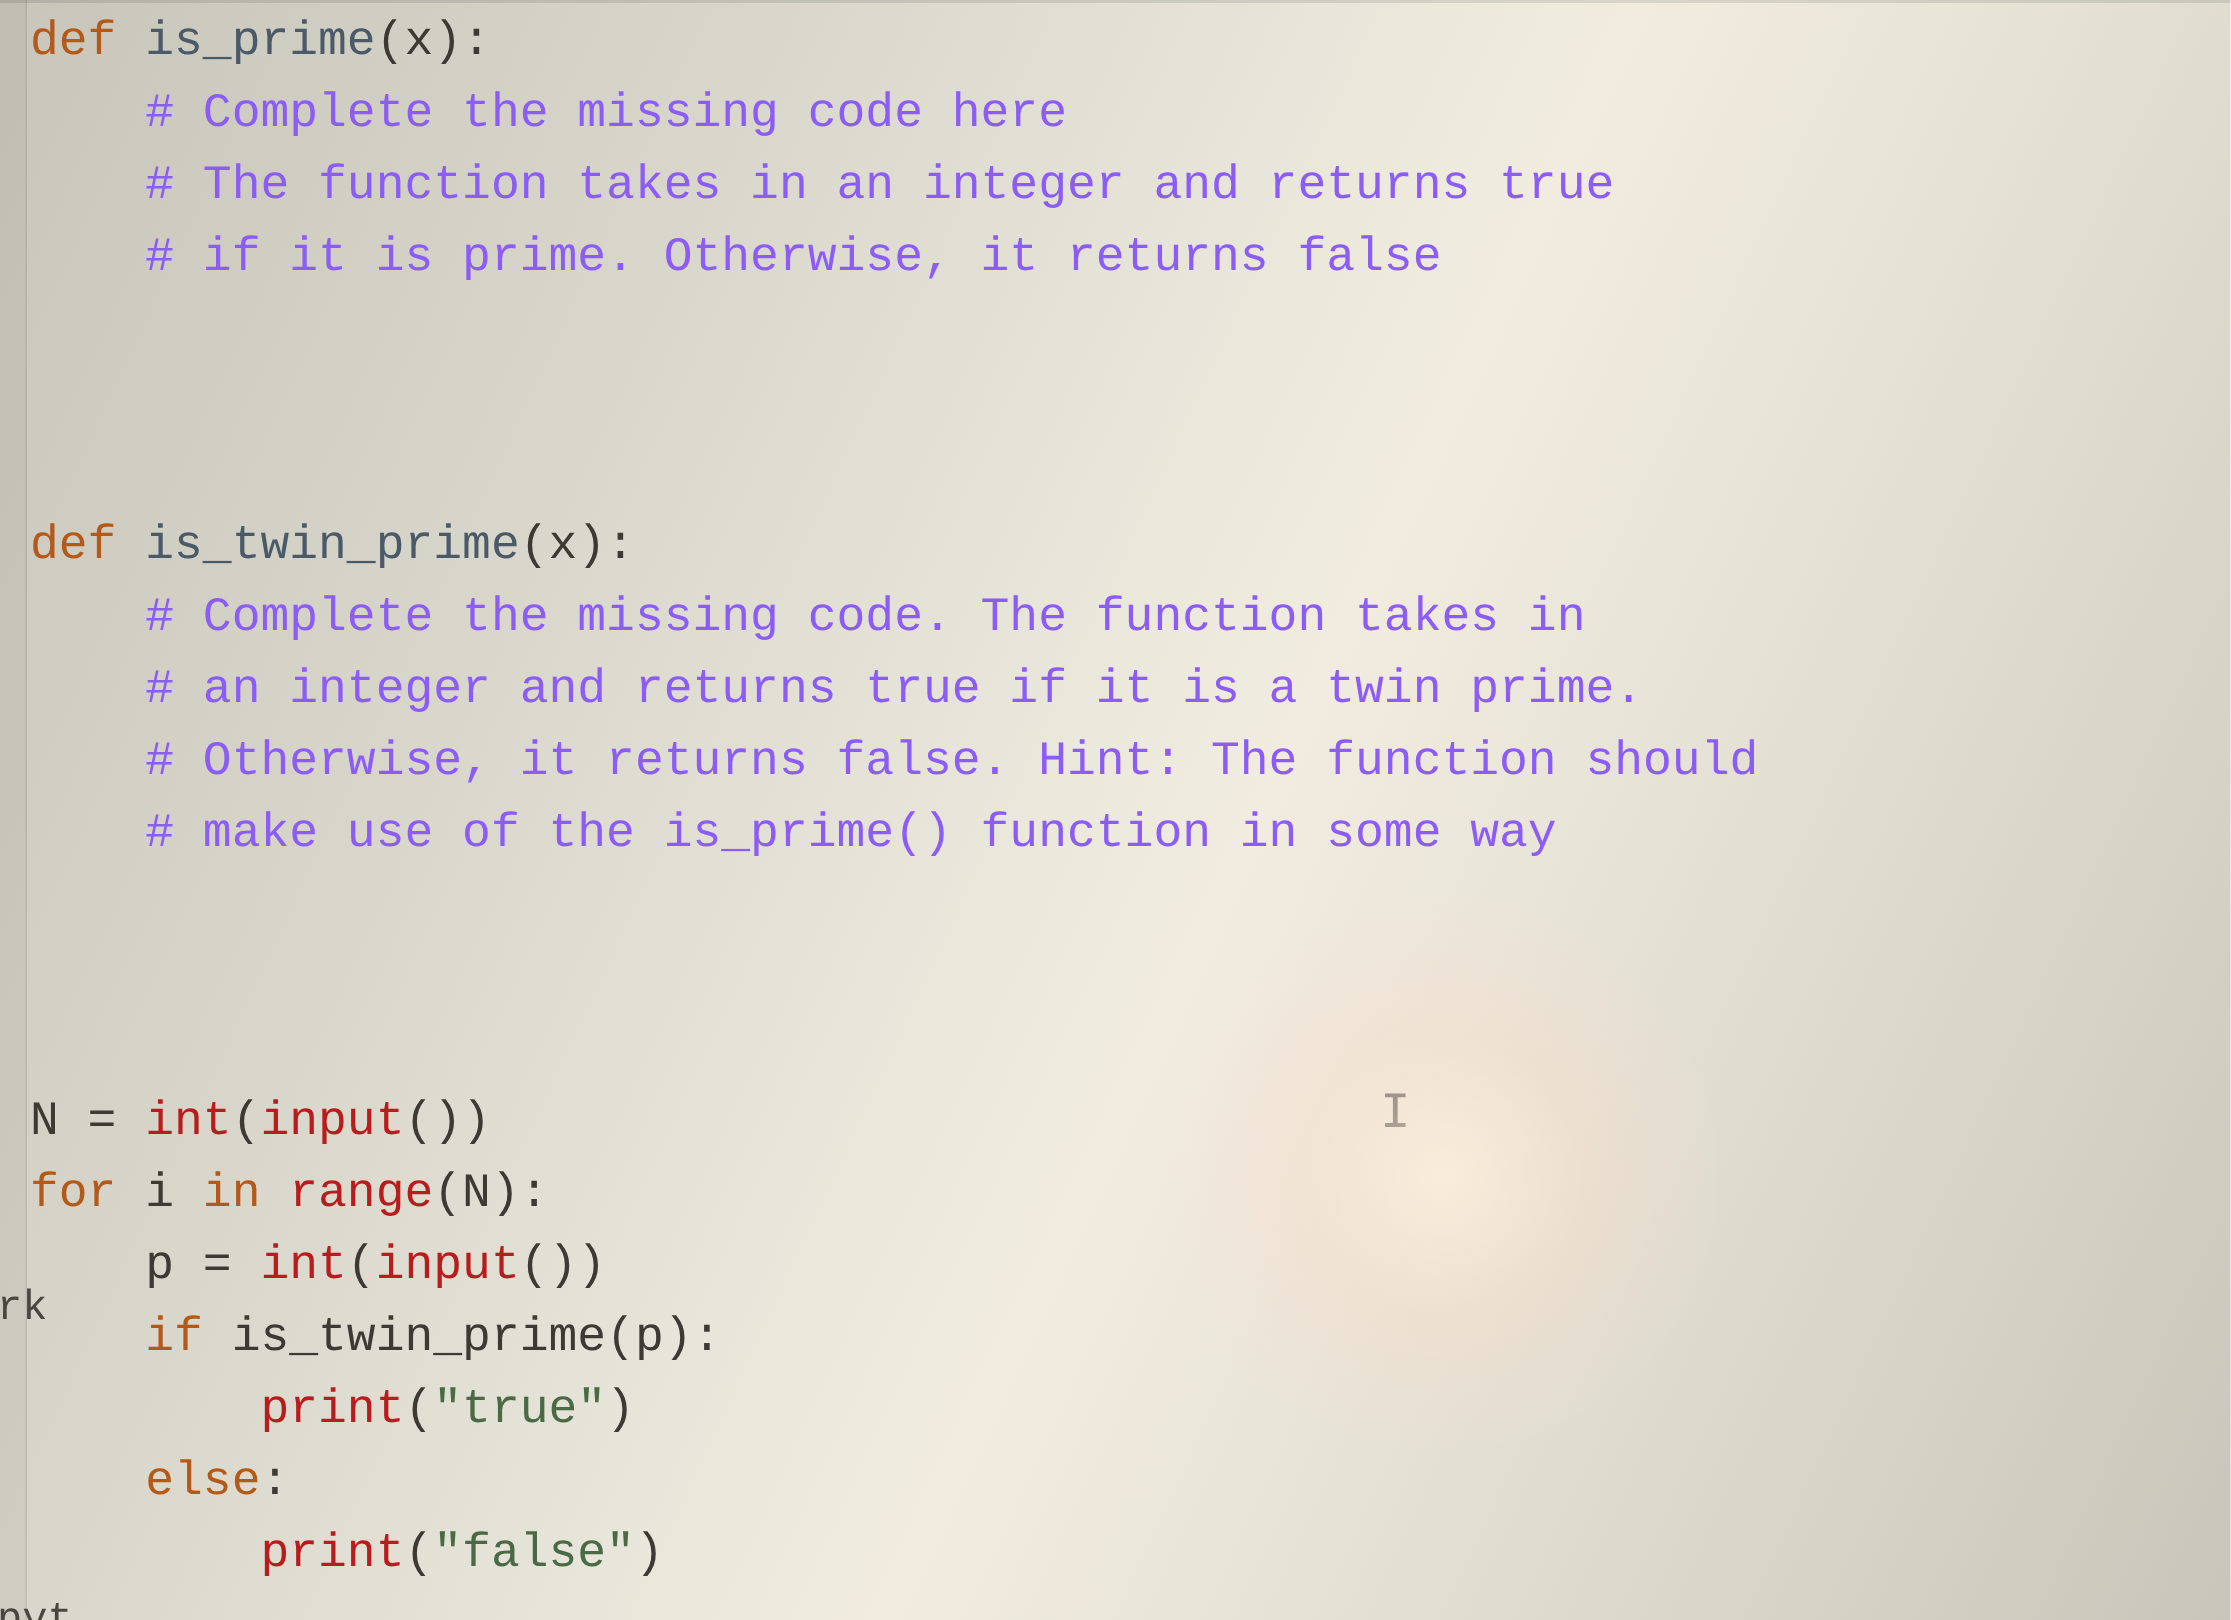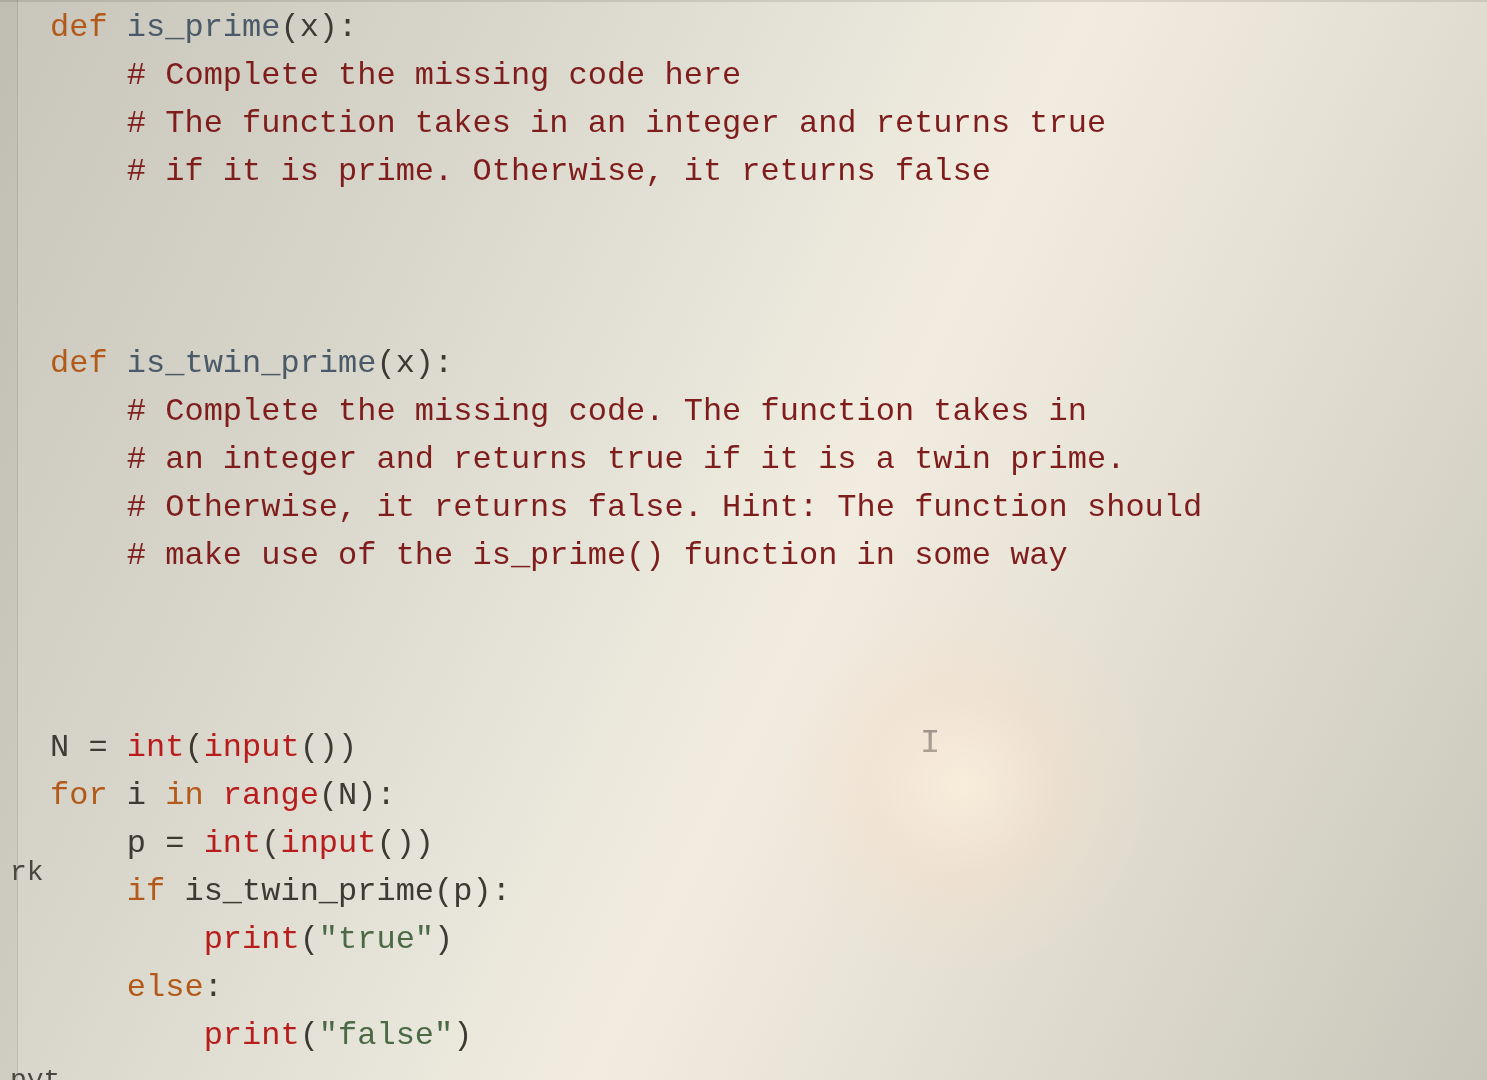--- a/index.html
+++ b/index.html
@@ -30,21 +30,21 @@
     left: 0;
     top: 0;
     bottom: 0;
     width: 18px;
     background: rgba(0,0,0,0.04);
     border-right: 1px solid rgba(0,0,0,0.08);
     z-index: 1;
   }
   .side-fragments {
     position: absolute;
-    left: 16px;
+    left: 4px;
     top: 0;
     bottom: 0;
     width: 24px;
     z-index: 2;
     font-size: 28px;
     color: #4a4740;
   }
   .side-frag {
     position: absolute;
     left: -6px;
@@ -52,26 +52,25 @@
   }
   .editor {
     position: absolute;
     left: 20px;
     top: 4px;
     right: 8px;
     bottom: 0;
     white-space: pre;
     color: #3c3a33;
     z-index: 3;
-    margin-left: 30px;
   }
   .line { display: block; min-height: 1.5em; }
   .kw   { color: #b35a1a; }
   .fn   { color: #4a5a68; }
-  .cm   { color: #7f1d1d; }
+  .cm   { color: #8b5cf6; }
   .str  { color: #4a6a45; }
   .bi   { color: #b91c1c; }
   .id   { color: #3c3a33; }
   .cursor {
     position: absolute;
     font-family: "Courier New", monospace;
     color: #555;
     font-size: 34px;
     z-index: 4;
   }

